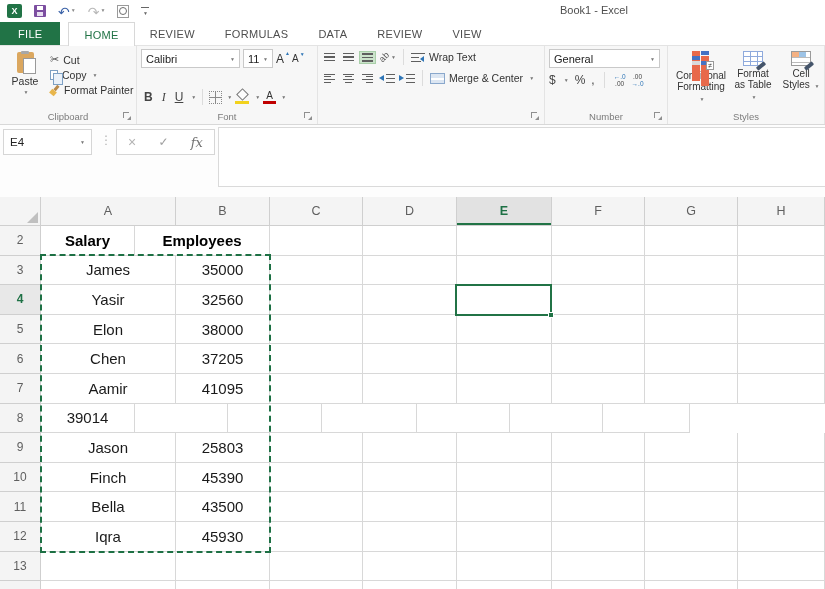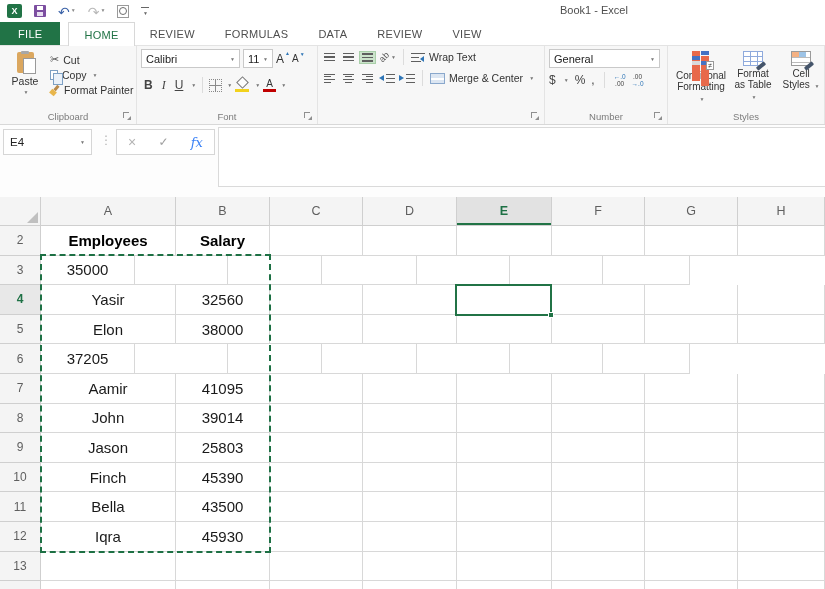--- a/index.html
+++ b/index.html
@@ -48,21 +48,21 @@
   .clip-item { display:flex; align-items:center; gap:4px; white-space:nowrap; }
   .cut-g { font-size:11px; color:#555; }
   .copy-ico { width:8px; height:10px; border:1px solid #7da0c4; background:#fff; position:relative; }
   .copy-ico::before { content:""; position:absolute; left:2px; top:2px; width:8px; height:10px; border:1px solid #7da0c4; background:#eaf1f9; }
   .fp-ico { width:10px; height:10px; position:relative; }
   .fp-ico::before { content:""; position:absolute; left:5px; top:0; width:3px; height:6px; background:#b8894a; transform:rotate(40deg); }
   .fp-ico::after { content:""; position:absolute; left:0; bottom:0; width:6px; height:5px; background:#e8b64c; transform:rotate(40deg); }
 
   
   .grp.font { width:181px; }
-  .frow { display:flex; align-items:center; gap:3px; margin-bottom:9px; }
+  .frow { display:flex; align-items:center; gap:3px; margin-bottom:21px; }
   .selbox { background:#fff; border:1px solid #c9c9c9; height:19px; display:flex; align-items:center; padding:0 4px; font-size:11px; color:#222; }
   .selbox .dd { margin-left:auto; }
   .fname { width:99px; } .fsize { width:30px; }
   .grow-a { font-size:12px; position:relative; padding-right:5px; }
   .grow-a sup, .shrink-a sup { position:absolute; top:-2px; right:-1px; font-size:5px; color:#2e75b6; }
   .shrink-a { font-size:10px; position:relative; padding-right:5px; }
   .fbtn { font-size:12px; color:#444; padding:0 3px; }
   .fbtn.b { font-weight:bold; } .fbtn.i { font-style:italic; font-family:"Liberation Serif",serif; } .fbtn.u { text-decoration:underline; }
   .vsep { width:1px; height:16px; background:#dcdcdc; margin:0 3px; }
   .border-ico { width:13px; height:13px; border:1px dotted #8a8a8a;
@@ -121,21 +121,21 @@
                linear-gradient(#bbb 0 0) 0 5px/100% 1px no-repeat, linear-gradient(#bbb 0 0) 0 10px/100% 1px no-repeat, #fff; }
   .brush { position:absolute; right:-4px; bottom:-3px; width:10px; height:4px; background:#44546a; transform:rotate(-40deg); border-radius:1px; }
 
   
   .fregion { position:relative; height:72px; background:#fdfdfd; }
   .namebox { position:absolute; left:3px; top:4px; width:89px; height:26px; background:#fff; border:1px solid #d6d6d6; display:flex; align-items:center; padding:0 6px; font-size:11.5px; color:#222; }
   .namebox .dd { margin-left:auto; }
   .fdots { position:absolute; left:100px; top:8px; color:#b5b5b5; font-size:12px; }
   .fxbox { position:absolute; left:116px; top:4px; width:99px; height:26px; background:#fff; border:1px solid #d6d6d6; display:flex; align-items:center; justify-content:space-around; }
   .fx-cancel { color:#b3b3b3; font-size:14px; } .fx-enter { color:#9f9f9f; font-size:12px; }
-  .fx-fn { font-family:"DejaVu Serif", serif; font-style:italic; font-size:13px; color:#3b82f6; }
+  .fx-fn { font-family:"DejaVu Serif", serif; font-style:italic; font-size:13px; color:#737373; }
   .finput { position:absolute; left:218px; right:0; top:2px; height:60px; background:#fff; border:1px solid #dadada; border-right:none; }
 
   
   .grid { position:absolute; left:0; top:197px; width:825px; height:392px; background:#fff; overflow:hidden; }
   .chrow { display:flex; height:29px; }
   .corner { width:41px; height:29px; background:#f4f4f4; border-right:1px solid #cfcfcf; border-bottom:1px solid #cfcfcf; position:relative; flex-shrink:0; }
   .corner .tri { position:absolute; right:2px; bottom:2px; width:0; height:0; border-bottom:11px solid #c0c0c0; border-left:11px solid transparent; }
   .ch { height:29px; background:#f4f4f4; border-right:1px solid #cfcfcf; border-bottom:1px solid #cfcfcf; display:flex; align-items:center; justify-content:center; font-size:12.5px; color:#5f5f5f; flex-shrink:0; }
   .ch.on { background:#e2e2e2; color:#1e7145; font-weight:bold; box-shadow:inset 0 -2px 0 #217346; }
   .r { display:flex; height:29.6px; }
@@ -387,31 +387,32 @@
           <div class="ch" style="width: 94px;">D</div>
           <div class="ch on" style="width: 95px;">E</div>
           <div class="ch" style="width: 93px;">F</div>
           <div class="ch" style="width: 93px;">G</div>
           <div class="ch" style="width: 87px;">H</div>
         </div>
     </div>
     <div>
         <div class="r">
           <div class="rh">2</div>
+          <div class="c hd" style="width: 94px;">Salary</div>
           <div class="c hd" style="width: 135px;">Employees</div>
-          <div class="c hd" style="width: 94px;">Salary</div>
           <div class="c hd" style="width: 93px;"></div>
           <div class="c hd" style="width: 94px;"></div>
           <div class="c hd" style="width: 95px;"></div>
           <div class="c hd" style="width: 93px;"></div>
           <div class="c hd" style="width: 93px;"></div>
           <div class="c hd" style="width: 87px;"></div>
         </div>
         <div class="r">
           <div class="rh">3</div>
+          <div class="c" style="width: 135px;">James</div>
           <div class="c" style="width: 94px;">35000</div>
           <div class="c" style="width: 93px;"></div>
           <div class="c" style="width: 94px;"></div>
           <div class="c" style="width: 95px;"></div>
           <div class="c" style="width: 93px;"></div>
           <div class="c" style="width: 93px;"></div>
           <div class="c" style="width: 87px;"></div>
         </div>
         <div class="r">
           <div class="rh on">4</div>
@@ -430,20 +431,21 @@
           <div class="c" style="width: 94px;">38000</div>
           <div class="c" style="width: 93px;"></div>
           <div class="c" style="width: 94px;"></div>
           <div class="c" style="width: 95px;"></div>
           <div class="c" style="width: 93px;"></div>
           <div class="c" style="width: 93px;"></div>
           <div class="c" style="width: 87px;"></div>
         </div>
         <div class="r">
           <div class="rh">6</div>
+          <div class="c" style="width: 135px;">Chen</div>
           <div class="c" style="width: 94px; text-align: right;">37205</div>
           <div class="c" style="width: 93px;"></div>
           <div class="c" style="width: 94px;"></div>
           <div class="c" style="width: 95px;"></div>
           <div class="c" style="width: 93px;"></div>
           <div class="c" style="width: 93px;"></div>
           <div class="c" style="width: 87px;"></div>
         </div>
         <div class="r">
           <div class="rh">7</div>
@@ -451,21 +453,20 @@
           <div class="c" style="width: 94px; text-align: center;">41095</div>
           <div class="c" style="width: 93px;"></div>
           <div class="c" style="width: 94px;"></div>
           <div class="c" style="width: 95px;"></div>
           <div class="c" style="width: 93px;"></div>
           <div class="c" style="width: 93px;"></div>
           <div class="c" style="width: 87px;"></div>
         </div>
         <div class="r">
           <div class="rh">8</div>
-          <div class="c" style="width: 135px;">John</div>
           <div class="c" style="width: 94px;">39014</div>
           <div class="c" style="width: 93px;"></div>
           <div class="c" style="width: 94px;"></div>
           <div class="c" style="width: 95px;"></div>
           <div class="c" style="width: 93px;"></div>
           <div class="c" style="width: 93px;"></div>
           <div class="c" style="width: 87px;"></div>
         </div>
         <div class="r">
           <div class="rh">9</div>

